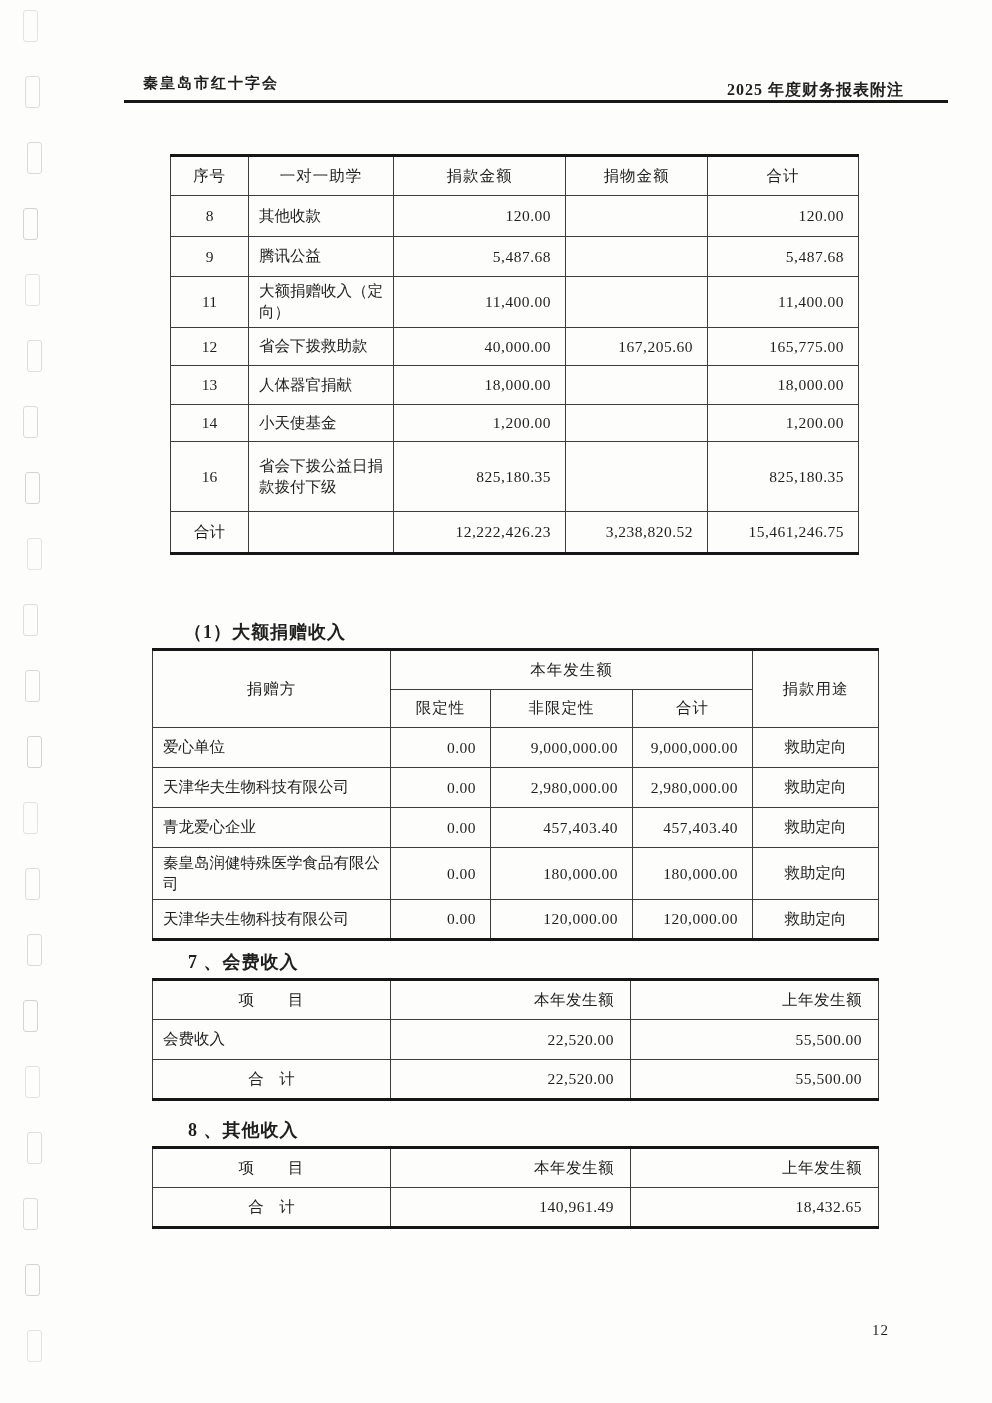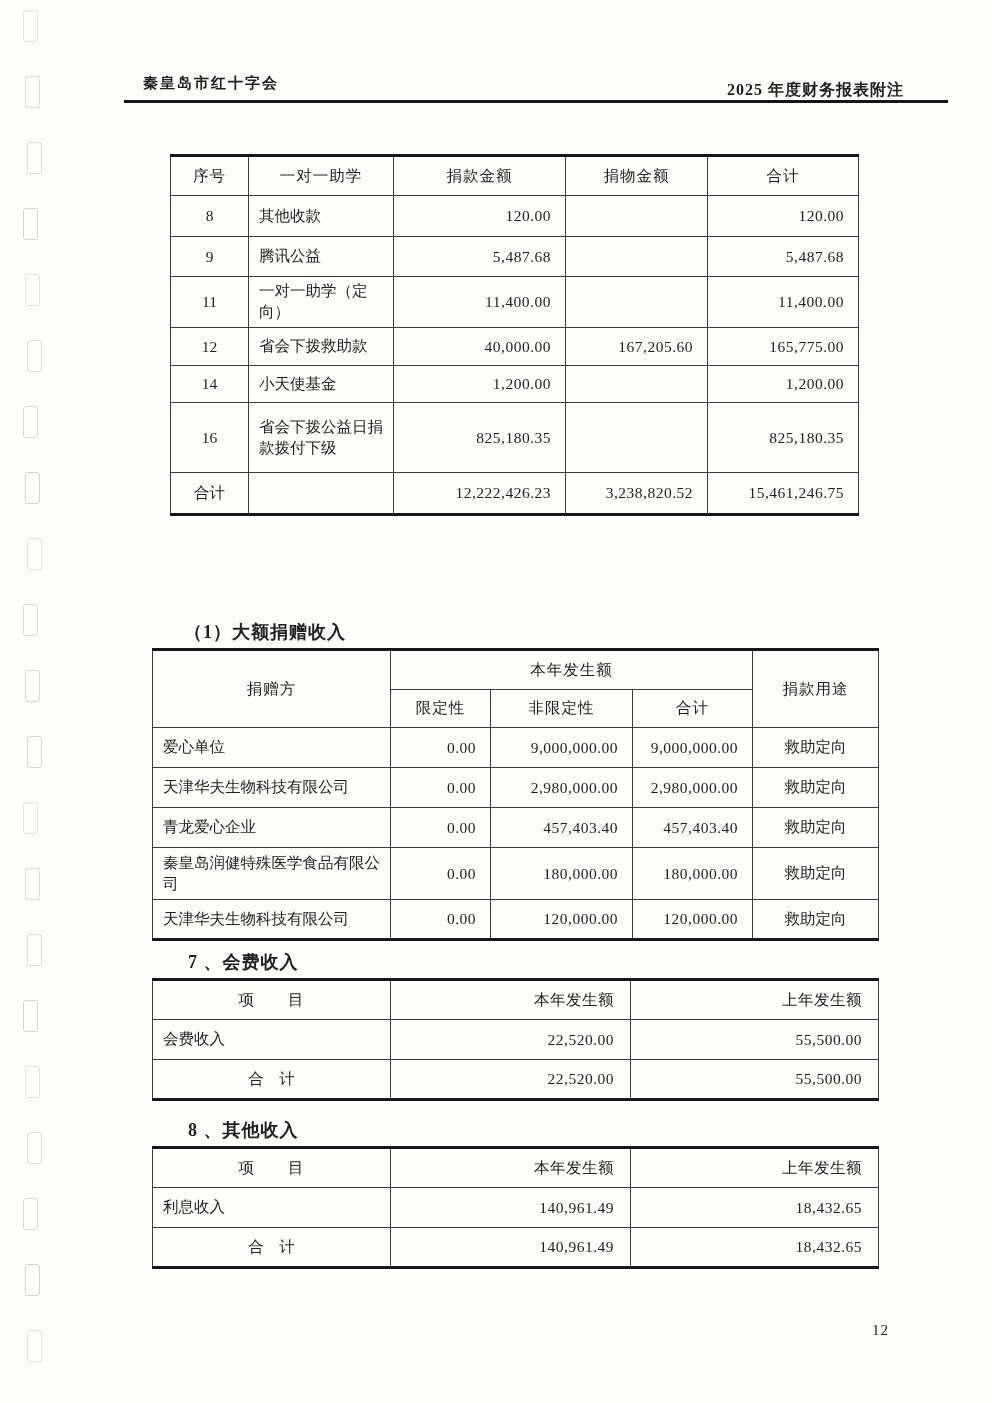--- a/index.html
+++ b/index.html
@@ -100,32 +100,39 @@
       </tr>
       <tr style="height:40px">
         <td class="c">9</td>
         <td class="l">腾讯公益</td>
         <td class="r">5,487.68</td>
         <td class="r"></td>
         <td class="r">5,487.68</td>
       </tr>
       <tr style="height:51px">
         <td class="c">11</td>
-        <td class="l">一对一助学（定向）</td>
+        <td class="l">大额捐赠收入（定向）</td>
         <td class="r">11,400.00</td>
         <td class="r"></td>
         <td class="r">11,400.00</td>
       </tr>
       <tr style="height:38px">
         <td class="c">12</td>
         <td class="l">省会下拨救助款</td>
         <td class="r">40,000.00</td>
         <td class="r">167,205.60</td>
         <td class="r">165,775.00</td>
       </tr>
+      <tr style="height:39px">
+        <td class="c">13</td>
+        <td class="l">人体器官捐献</td>
+        <td class="r">18,000.00</td>
+        <td class="r"></td>
+        <td class="r">18,000.00</td>
+      </tr>
       <tr style="height:37px">
         <td class="c">14</td>
         <td class="l">小天使基金</td>
         <td class="r">1,200.00</td>
         <td class="r"></td>
         <td class="r">1,200.00</td>
       </tr>
       <tr style="height:70px">
         <td class="c">16</td>
         <td class="l">省会下拨公益日捐款拨付下级</td>
@@ -243,25 +250,20 @@
           <col style="width:240px">
           <col style="width:248px">
         </colgroup>
       <tbody>
           <tr style="height:40px">
         <td class="hcell">项　　目</td>
         <td class="r16">本年发生额</td>
         <td class="r16">上年发生额</td>
       </tr>
       <tr style="height:40px">
-        <td class="l">利息收入</td>
-        <td class="r16">140,961.49</td>
-        <td class="r16">18,432.65</td>
-      </tr>
-      <tr style="height:40px">
         <td class="c">合　计</td>
         <td class="r16">140,961.49</td>
         <td class="r16">18,432.65</td>
       </tr>
     </tbody>
       </table>
   </div>
 
   <div class="page-num">12</div>
 

